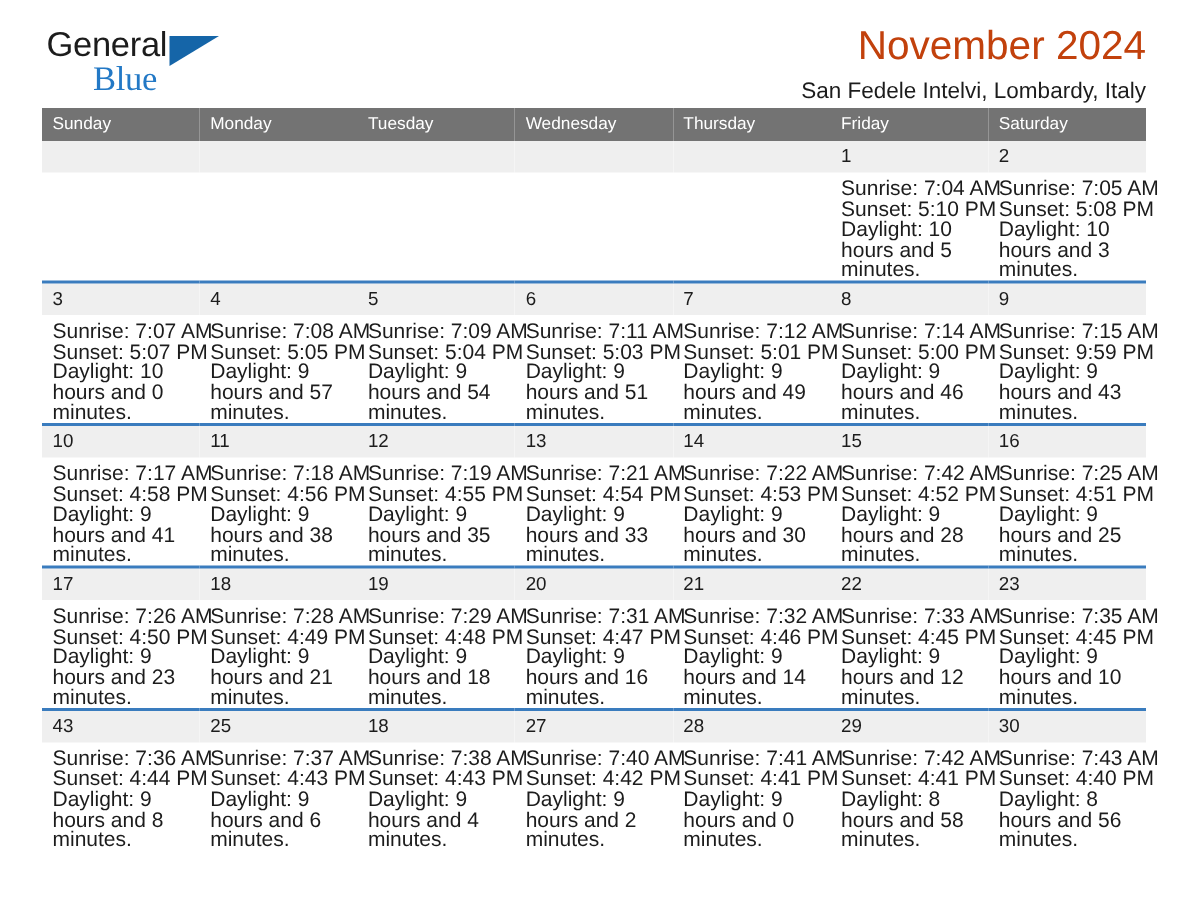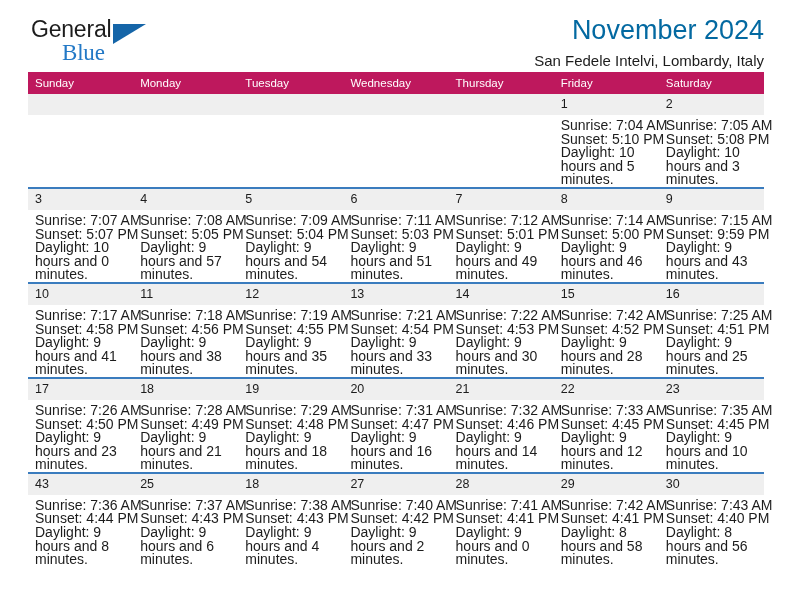--- a/index.html
+++ b/index.html
@@ -53,39 +53,39 @@
     left: 85px;
     top: 8px;
     width: 0;
     height: 0;
     border-left: 33px solid #1565a8;
     border-bottom: 20px solid transparent;
   }
   .titles { text-align: right; padding-top: 2px; }
   .title-month {
     font-size: 27px;
-    color: #0369a1;
+    color: #c2410c;
     line-height: 32px;
     font-weight: normal;
   }
   .title-location {
     font-size: 15px;
     color: #1c1c1c;
     line-height: 22px;
     padding-top: 4px;
   }
 
   
   .calendar {
     width: 736px;
     border-collapse: collapse;
     table-layout: fixed;
   }
   .calendar th {
-    background: #be185d;
+    background: #737373;
     color: #ffffff;
     font-size: 11.5px;
     font-weight: normal;
     text-align: left;
     padding: 5px 0 5px 7px;
     height: 22px;
   }
   .calendar td {
     vertical-align: top;
     padding: 0;

